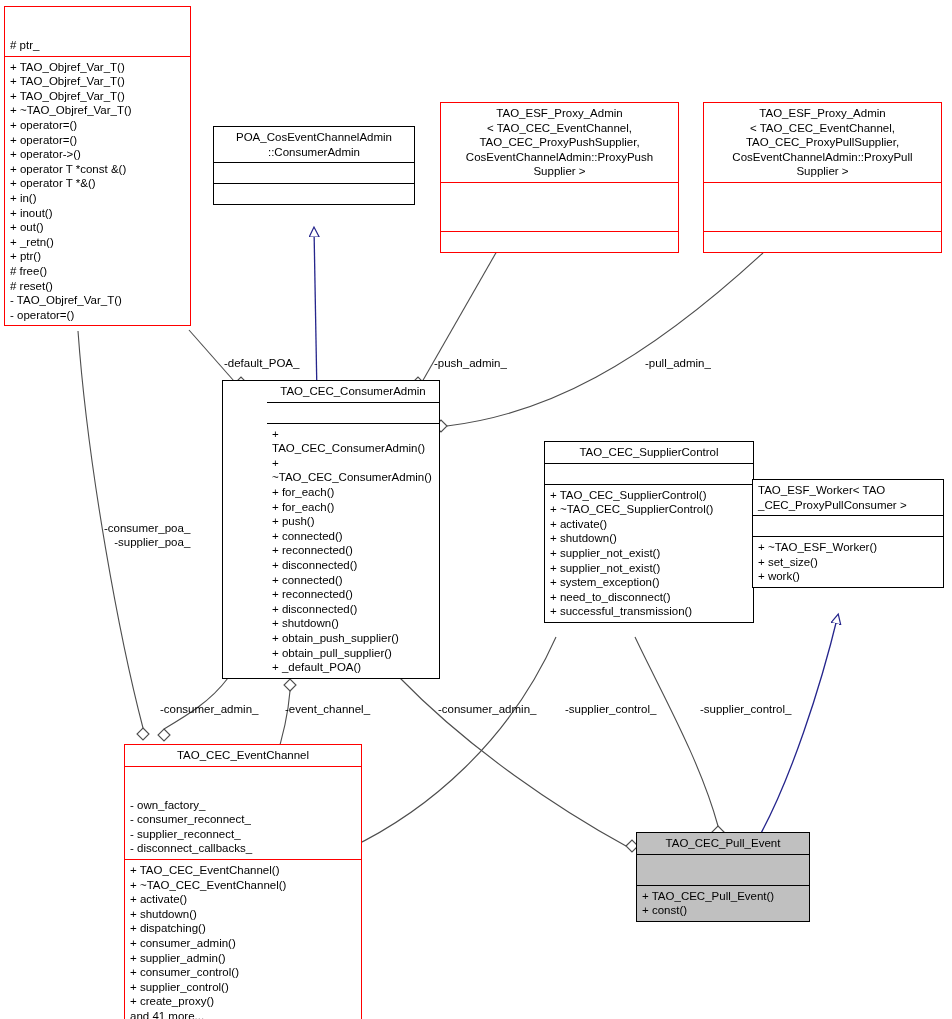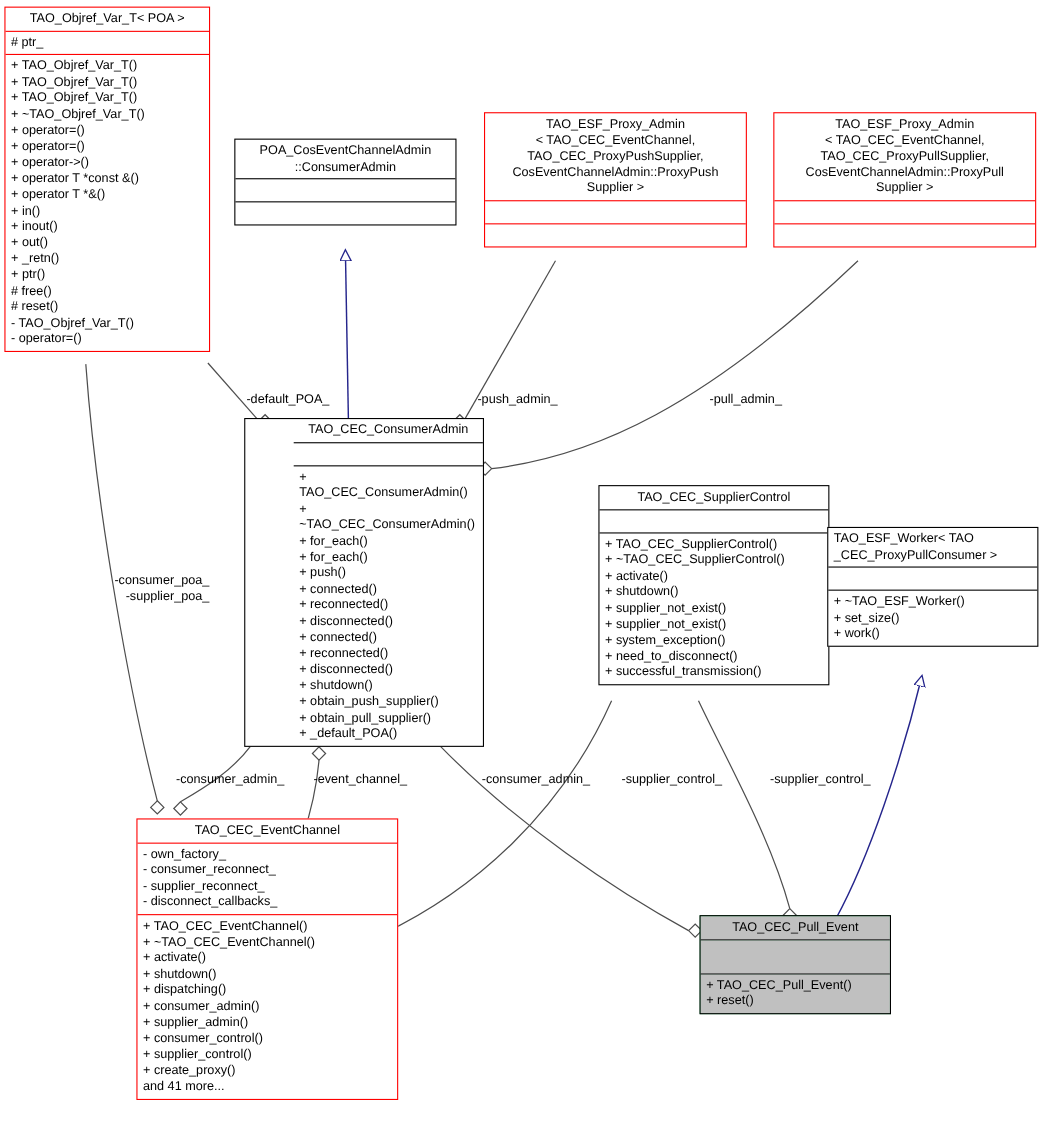--- a/index.html
+++ b/index.html
@@ -51,21 +51,21 @@
     border-bottom: 1px solid #000000;
     white-space: pre-line;
   }
   .uml-box.red .uml-title { border-bottom-color: #ff0000; }
   .uml-attrs {
     padding: 3px 5px 3px 5px;
     border-bottom: 1px solid #000000;
     min-height: 14px;
     white-space: pre-line;
   }
-  .uml-box.red .uml-attrs { border-bottom-color: #ff0000; }
+  .uml-box.red .uml-attrs { border-bottom-color: #ff0000; margin-top: 28px; }
   .uml-ops {
     padding: 3px 5px 3px 5px;
     min-height: 14px;
     white-space: pre-line;
   }
   .edge-label {
     position: absolute;
     font-size: 11.5px;
     color: #000000;
     white-space: pre-line;
@@ -134,21 +134,20 @@
       <polygon points="348,849 342,843 336,849 342,855" fill="#ffffff" stroke="#4d4d4d" stroke-width="1.1"></polygon>
     </g>
 
     <g>
       <path d="M 718 826 C 700 760 660 690 635 637" fill="none" stroke="#4d4d4d" stroke-width="1.1"></path>
       <polygon points="718,826 724,832 718,838 712,832" fill="#ffffff" stroke="#4d4d4d" stroke-width="1.1"></polygon>
     </g>
   </svg>
 
   <div class="uml-box red" style="left:4px; top:6px; width:187px;">
-    <div class="uml-title">TAO_Objref_Var_T&lt; POA &gt;</div>
     <div class="uml-attrs"># ptr_</div>
     <div class="uml-ops">+ TAO_Objref_Var_T()
 + TAO_Objref_Var_T()
 + TAO_Objref_Var_T()
 + ~TAO_Objref_Var_T()
 + operator=()
 + operator=()
 + operator-&gt;()
 + operator T *const &amp;()
 + operator T *&amp;()
@@ -249,21 +248,21 @@
 + consumer_control()
 + supplier_control()
 + create_proxy()
 and 41 more...</div>
   </div>
 
   <div class="uml-box gray-fill" style="left:636px; top:832px; width:174px;">
     <div class="uml-title">TAO_CEC_Pull_Event</div>
     <div class="uml-attrs" style="min-height:24px;"></div>
     <div class="uml-ops">+ TAO_CEC_Pull_Event()
-+ reset()</div>
++ const()</div>
   </div>
 
   <div class="edge-label" style="left:224px; top:357px;">-default_POA_</div>
 
   <div class="edge-label" style="left:434px; top:357px;">-push_admin_</div>
 
   <div class="edge-label" style="left:645px; top:357px;">-pull_admin_</div>
 
   <div class="edge-label center" style="left:104px; top:522px;">-consumer_poa_
 -supplier_poa_</div>

